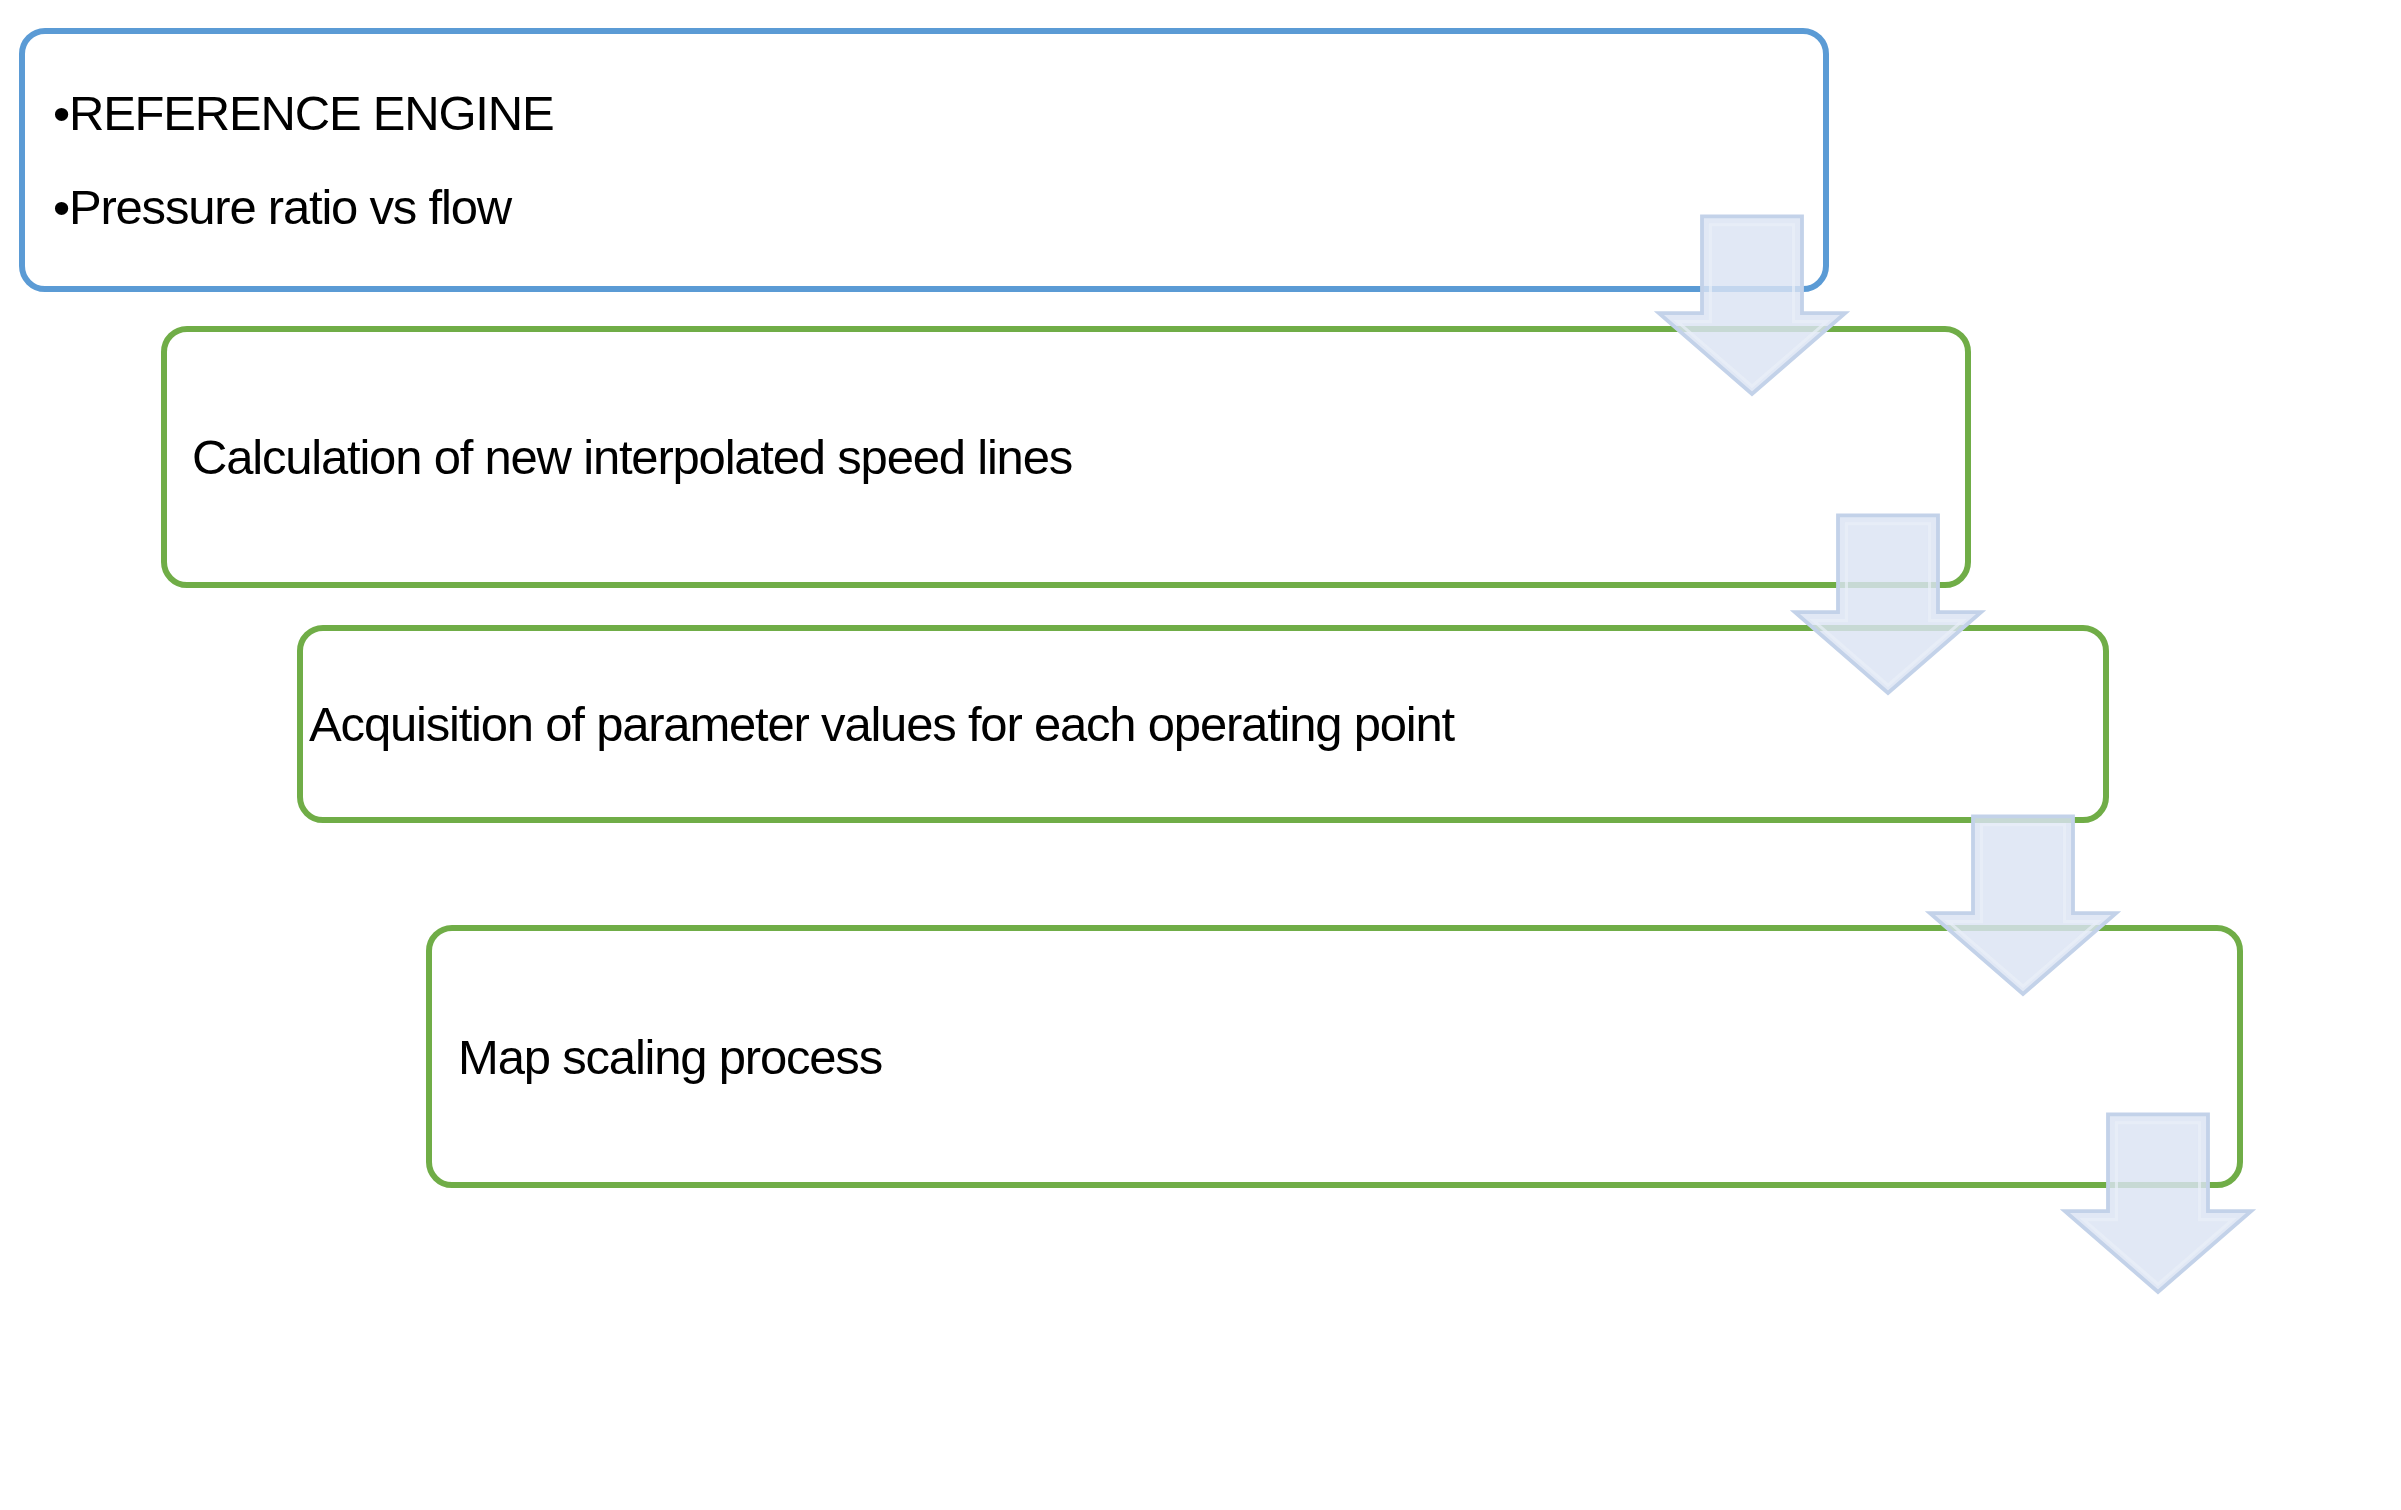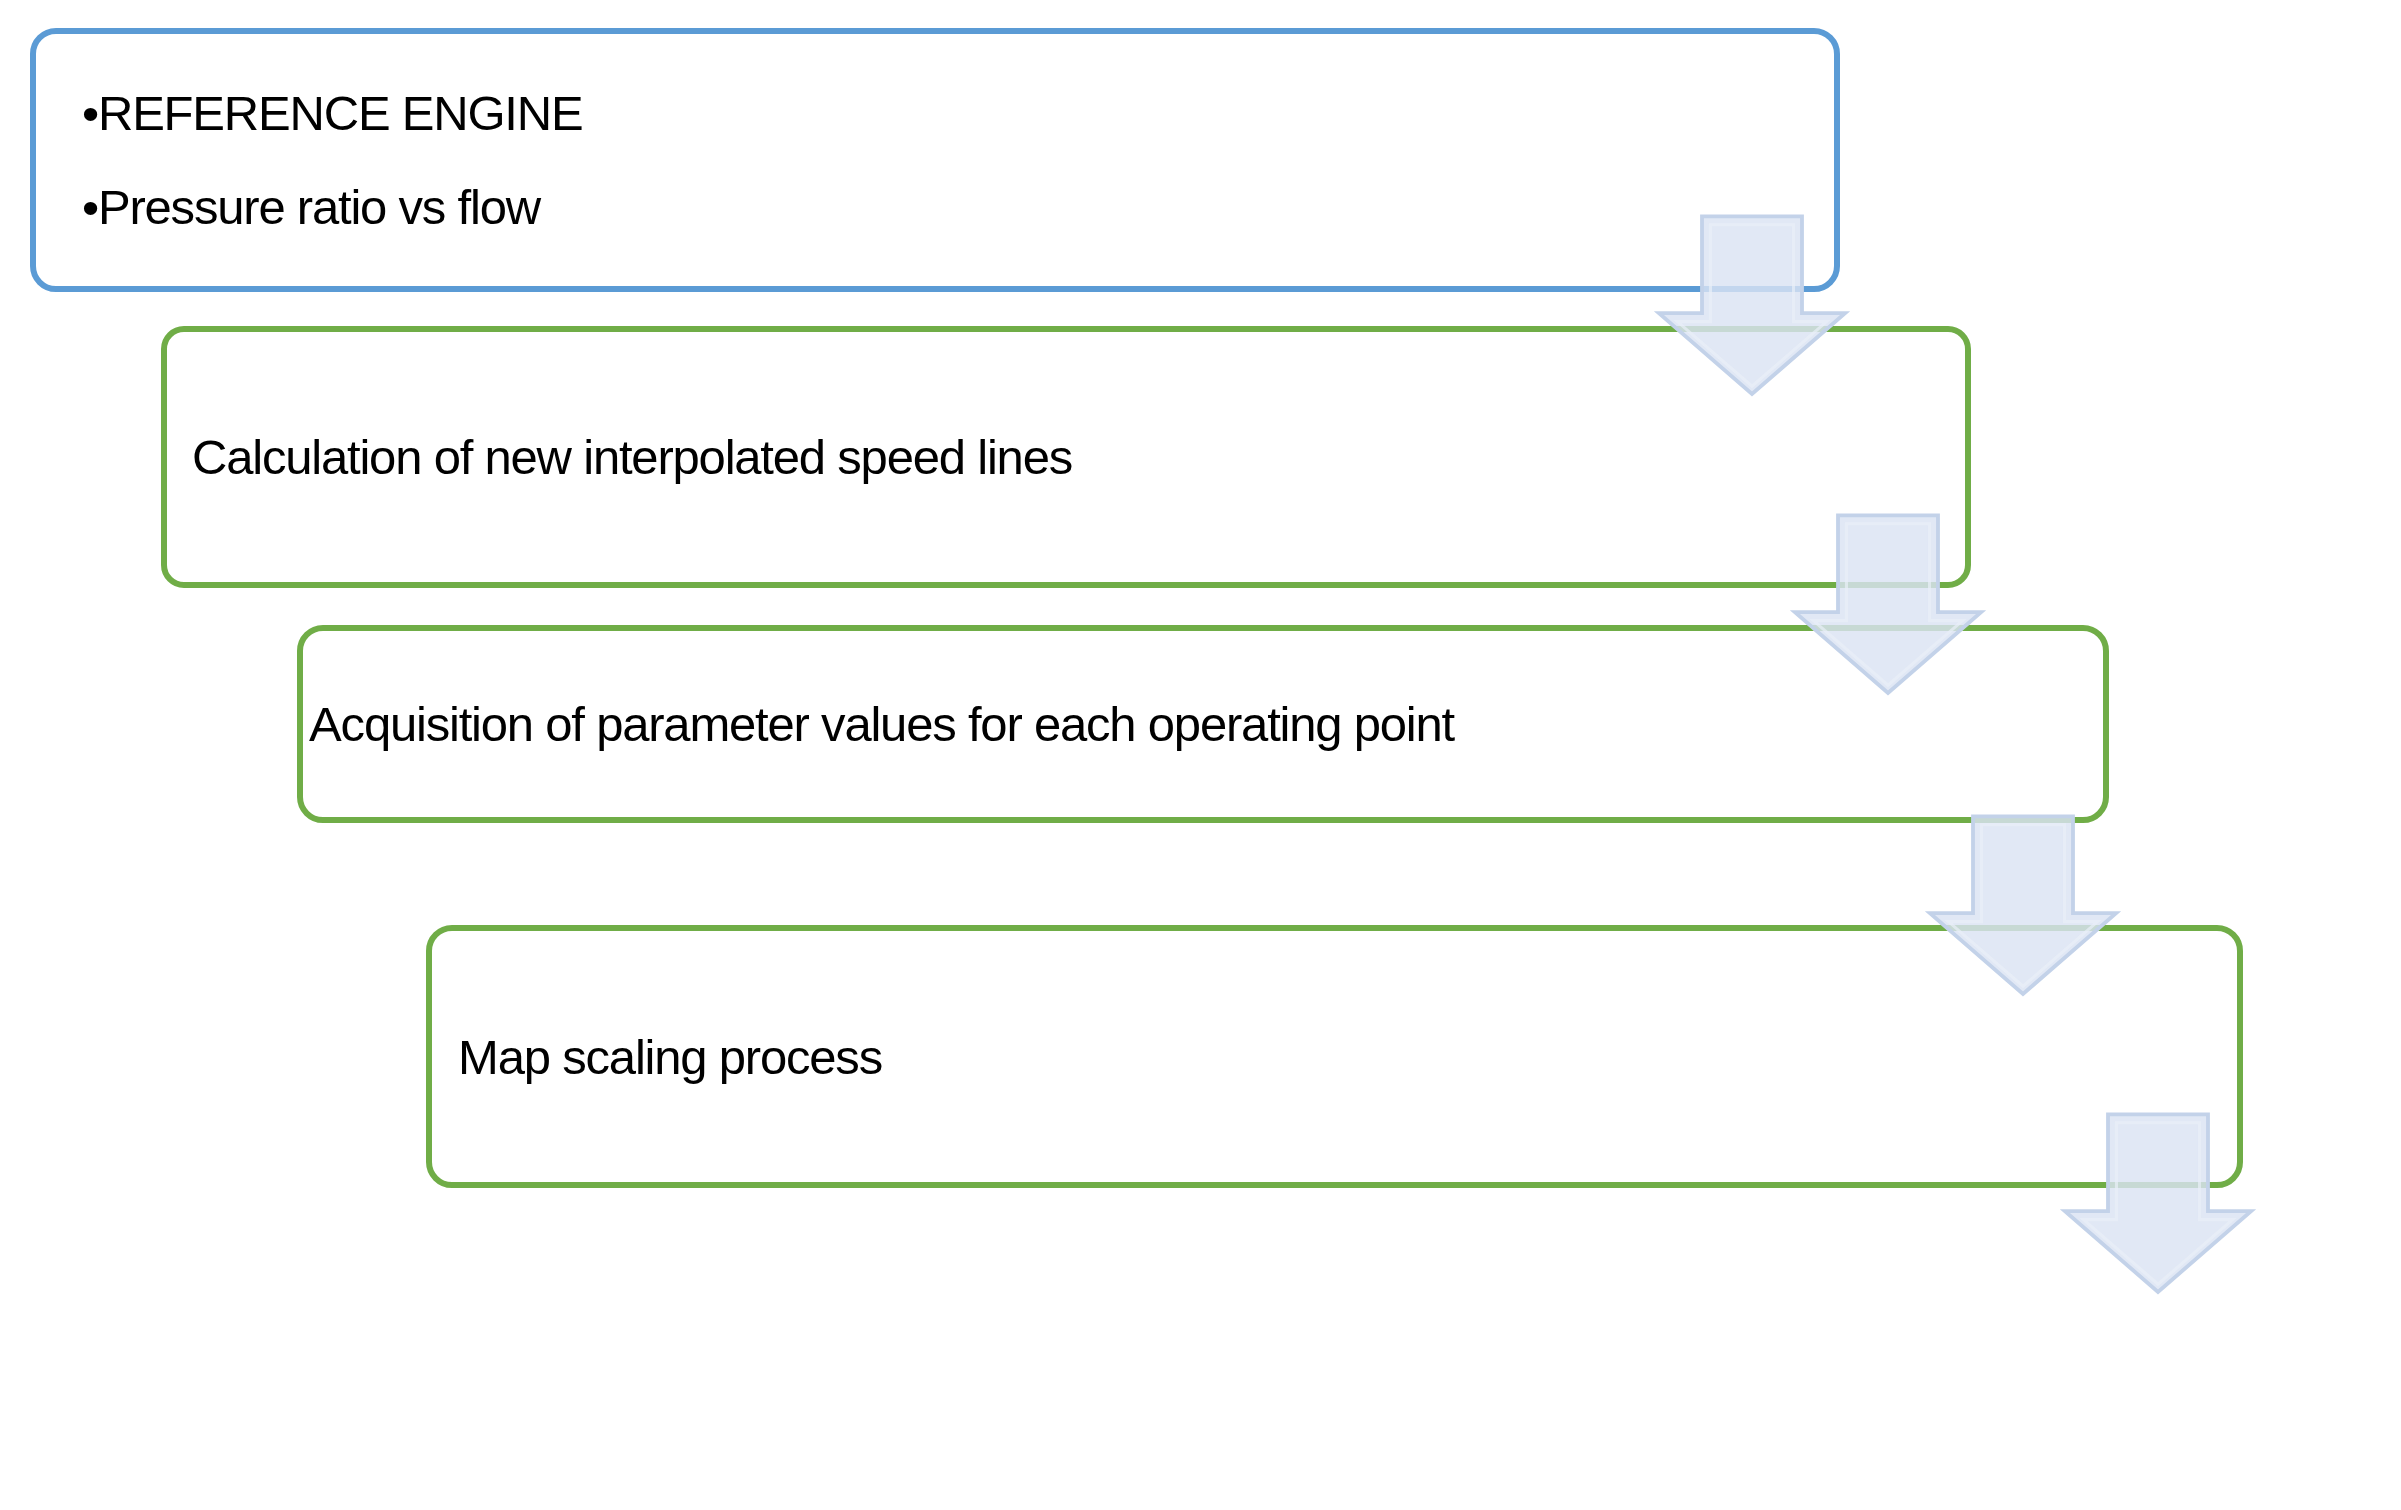--- a/index.html
+++ b/index.html
@@ -31,21 +31,21 @@
     letter-spacing:-1.2px;
     color:#000;
     white-space:nowrap;
   }
   .arrow-svg{
     position:absolute;
     z-index:2;
     overflow:visible;
   }
   
-  #box-0{left:30px;  top:28px;   width:1810px; height:264px;padding-left:18px;}
+  #box-0{left:19px;  top:28px;   width:1810px; height:264px;}
   #box-0 .box-line{padding-left:28px;}
   #box-1{left:161px; top:326px;  width:1810px; height:262px;}
   #box-1 .box-line{padding-left:25px;}
   #box-2{left:297px; top:625px;  width:1812px; height:198px;}
   #box-2 .box-line{padding-left:6.1px;}
   #box-3{left:426px; top:925px; width:1817px; height:263px;}
   #box-3 .box-line{padding-left:6.1px;margin-left:20px;}
   #box-4{left:549px; top:1224px; width:1829px; height:262px;}
   #box-4 .box-line{padding-left:9.2px;}
 
@@ -57,21 +57,21 @@
 </head>
 <body>
 
 <div class="canvas">
 
   <div class="flow-box" id="box-0" style="border-color: rgb(91, 155, 213);">
     <div class="box-line">•REFERENCE ENGINE</div>
     <div class="box-line">•Pressure ratio vs flow</div>
   </div>
 
-  <div class="flow-box" id="box-1" style="border-color: rgb(112, 173, 71); border-radius: 23px;">
+  <div class="flow-box" id="box-1" style="border-color: rgb(112, 173, 71);">
     <div class="box-line">Calculation of new interpolated speed lines</div>
   </div>
 
   <div class="flow-box" id="box-2" style="border-color: rgb(112, 173, 71);">
     <div class="box-line">Acquisition of parameter values for each operating point</div>
   </div>
 
   <div class="flow-box" id="box-3" style="border-color: rgb(112, 173, 71);">
     <div class="box-line">Map scaling process</div>
   </div>

